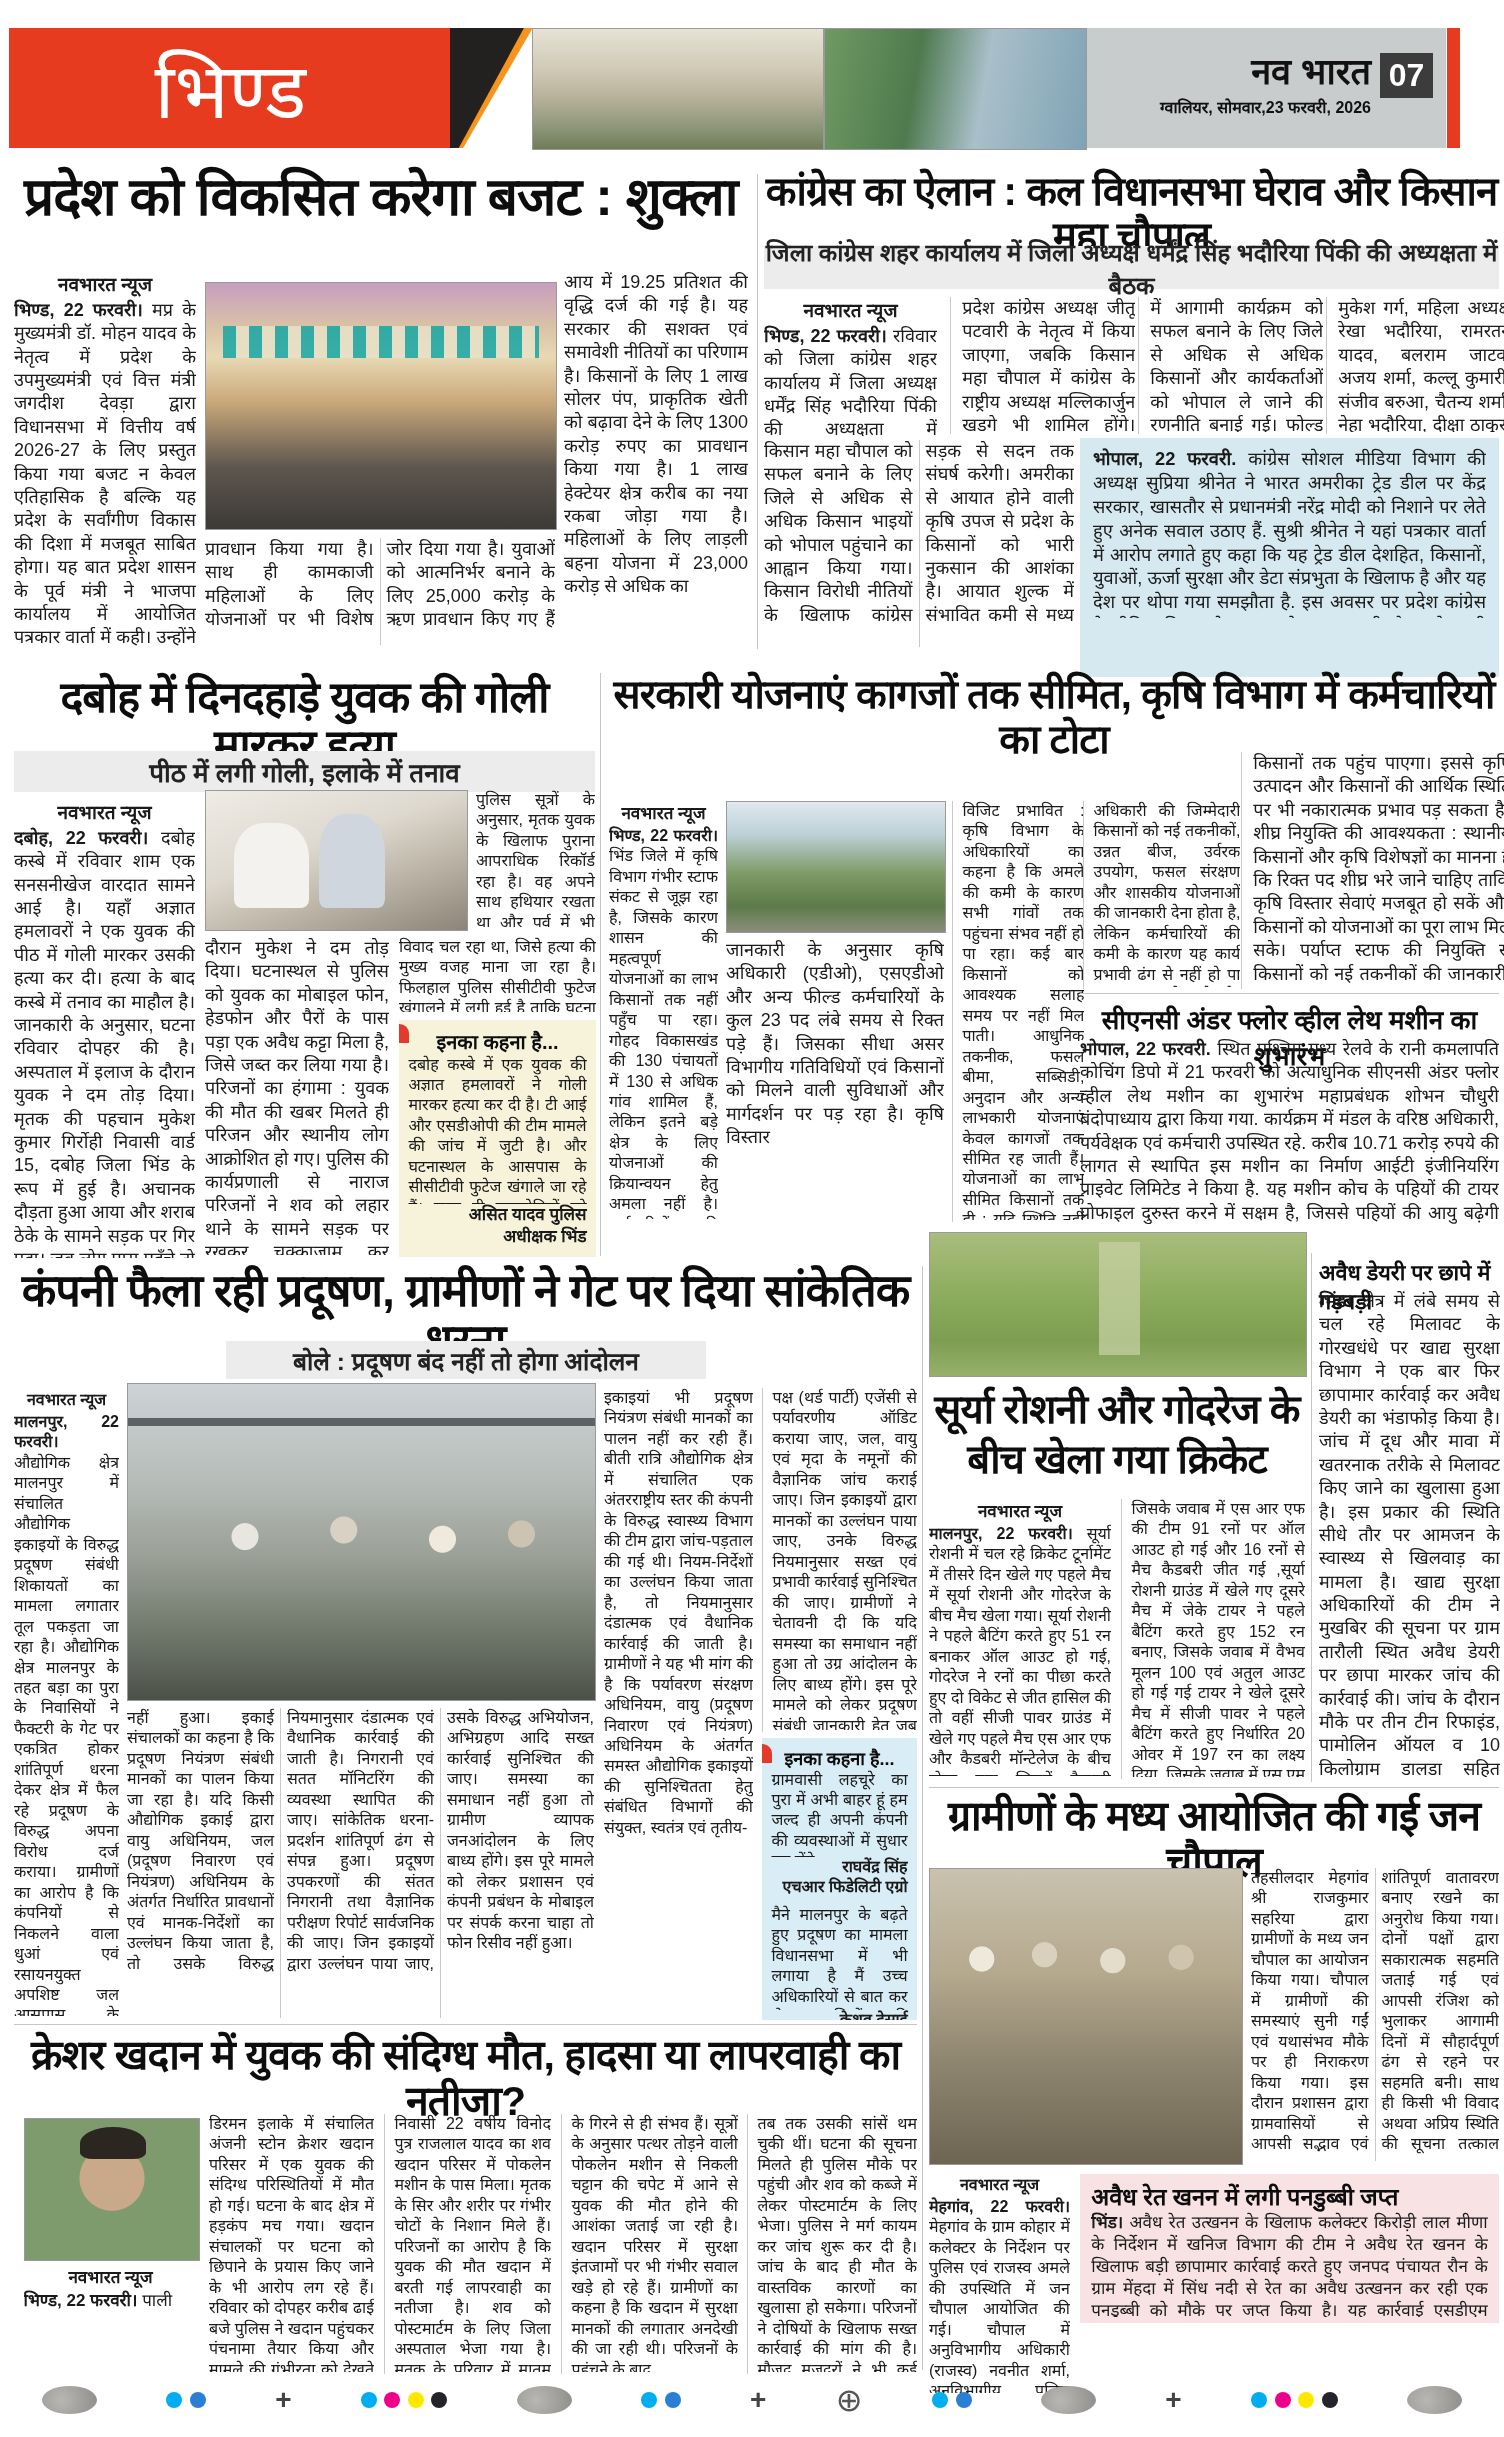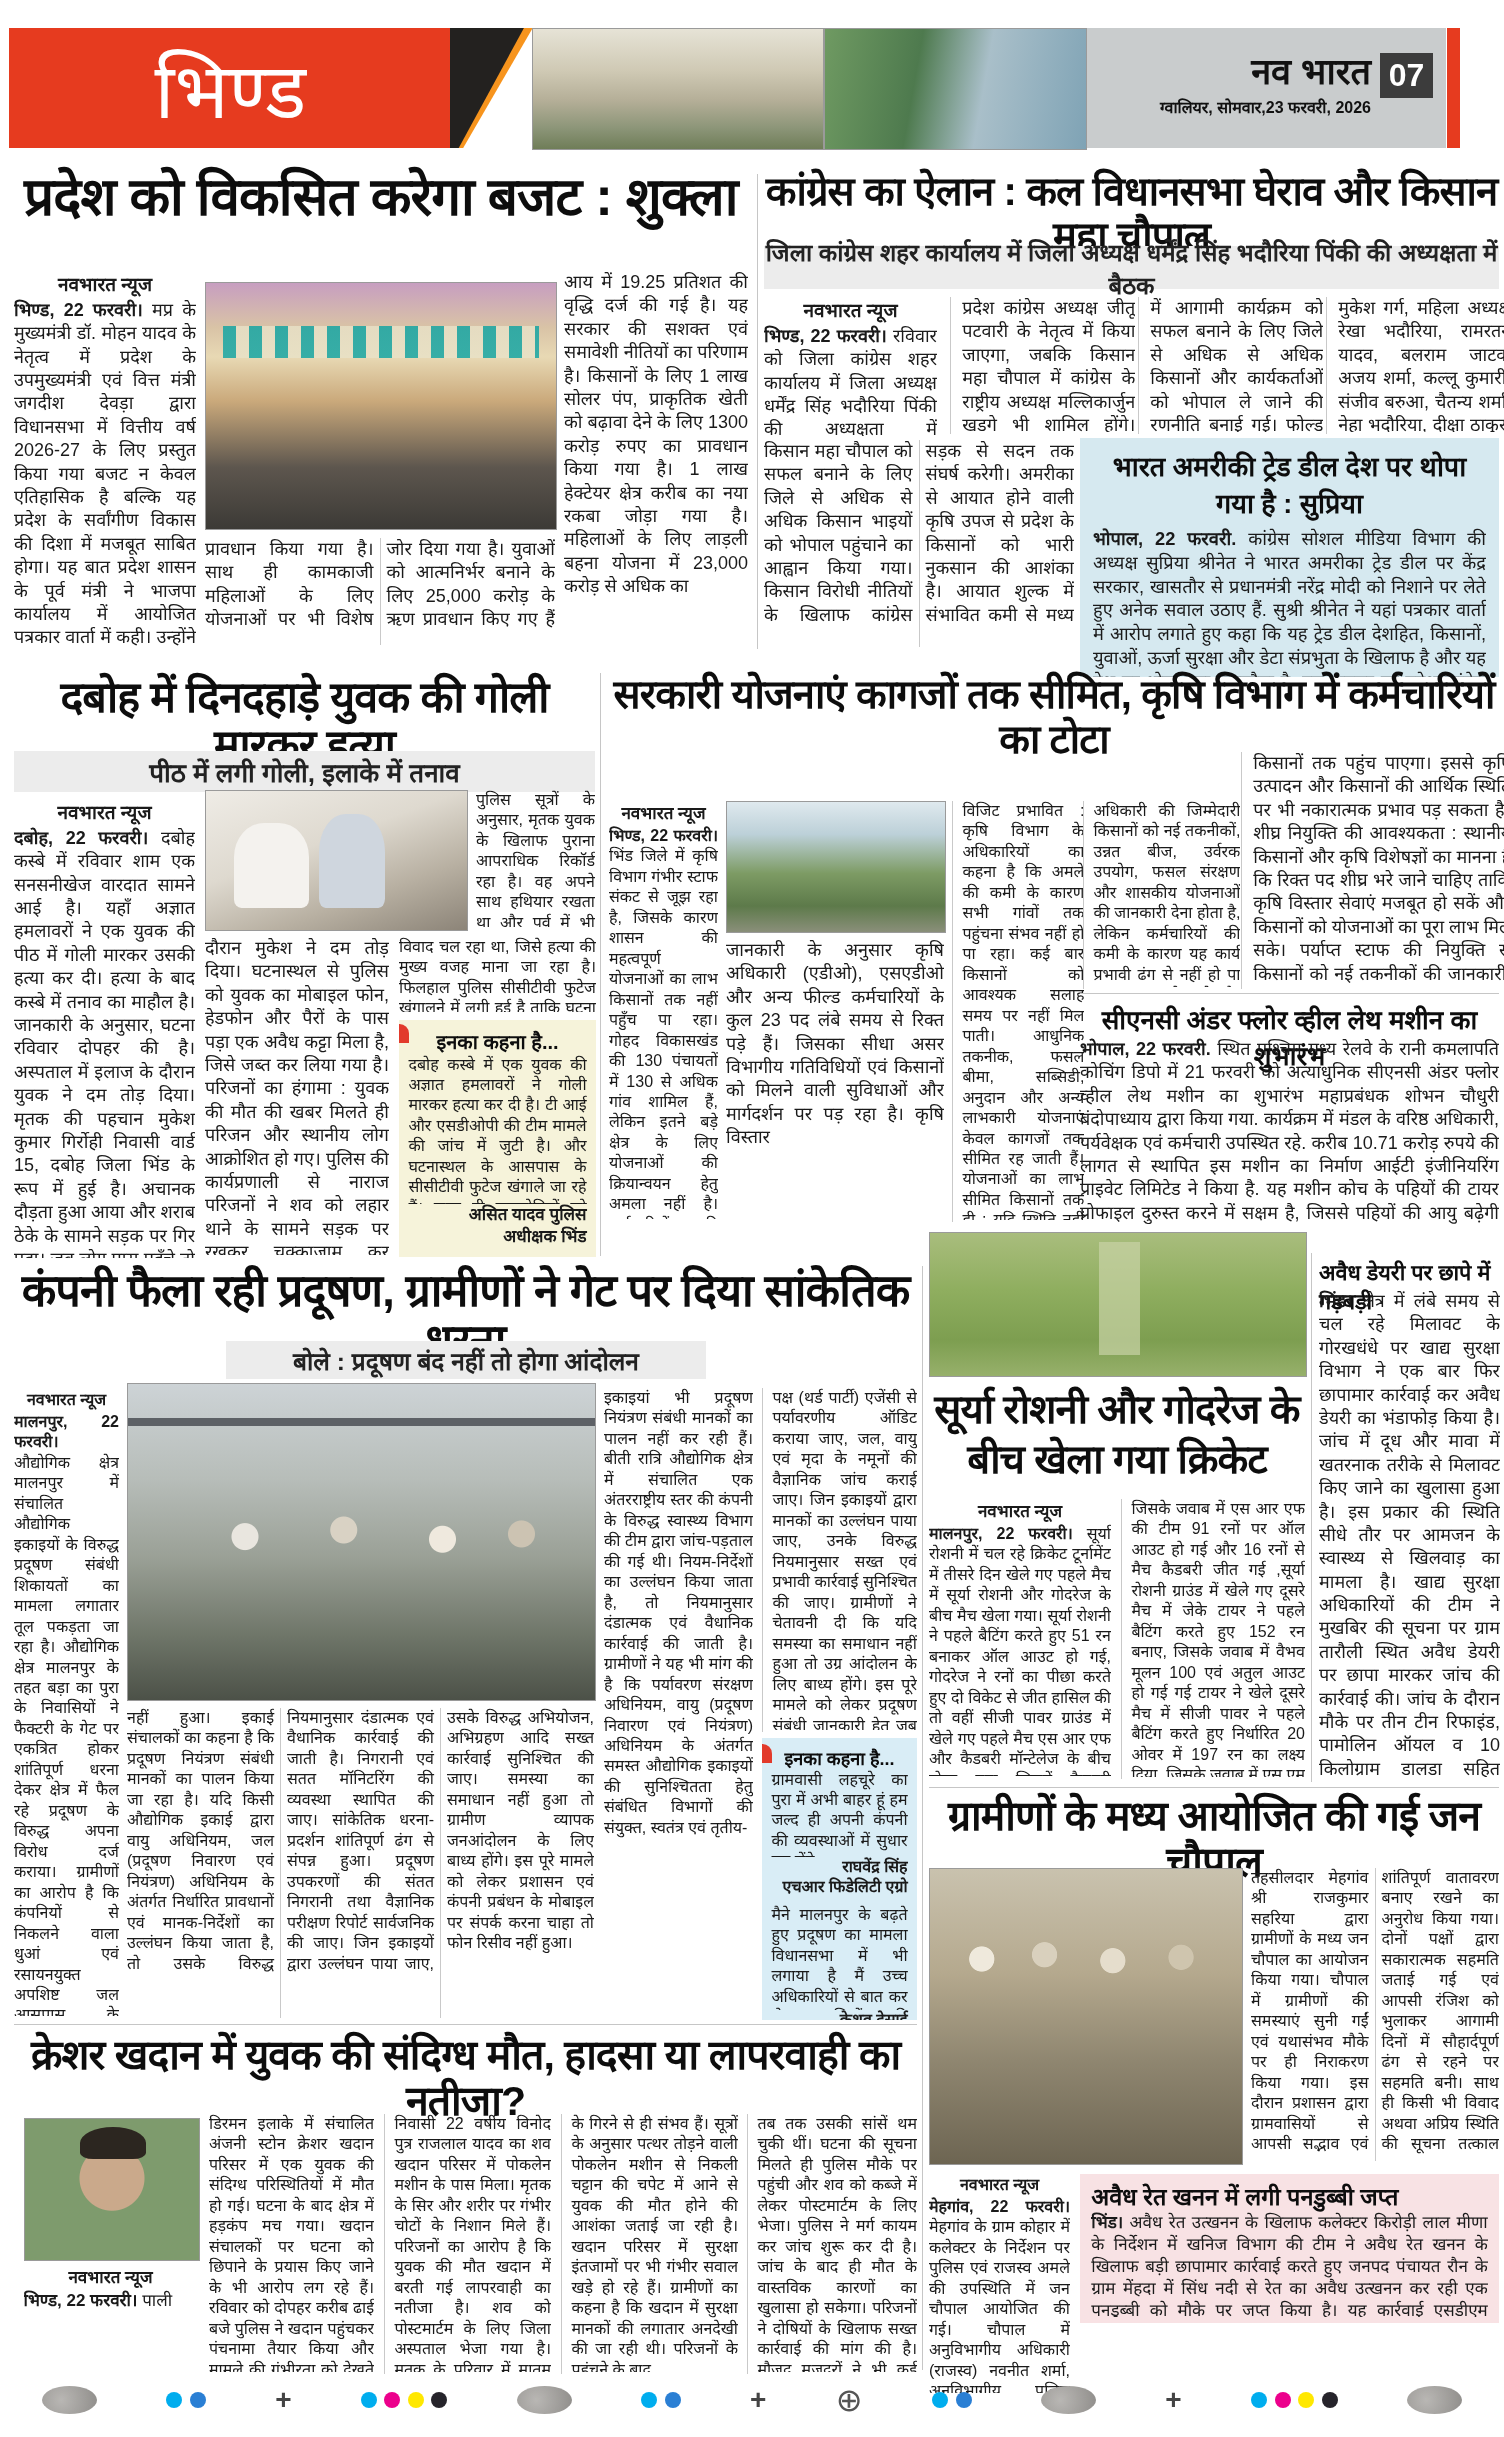--- a/index.html
+++ b/index.html
@@ -88,21 +88,20 @@
     <p class="bodytext" style="height:135px;">में आगामी कार्यक्रम को सफल बनाने के लिए जिले से अधिक से अधिक किसानों और कार्यकर्ताओं को भोपाल ले जाने की रणनीति बनाई गई। फोल्ड विजिट और प्रशिक्षण कार्यक्रम भी प्रभावित हो रहे हैं। इस मौके पर जिला प्रभारी, प्रदेश कांग्रेस सचिव मनोज देपुरिया, नगर अध्यक्ष संतोष त्रिपाठी आदि उपस्थित रहे।</p>
   </div>
   <div class="abs" style="left:1326px;top:297px;width:173px;height:137px;border-left:0.9px solid #c9c9c9;padding-left:11.3px;">
     <p class="bodytext" style="height:135px;">मुकेश गर्ग, महिला अध्यक्ष रेखा भदौरिया, रामरतन यादव, बलराम जाटव, अजय शर्मा, कल्लू कुमारी, संजीव बरुआ, चैतन्य शर्मा, नेहा भदौरिया, दीक्षा ठाकुर, अनू कुमारी, शिवम शर्मा, आशुतोष शर्मा, विवेक शर्मा, वीरेंद्र त्रिपाठी, नगर अध्यक्ष हेमंत शर्मा, नेता रामधई सिंह कुशवाह, जीतू यादव, तिवारी, शंकर सिंह, सुनील वर्मा, पीडी तिवारी सहित कार्यकर्ता मौजूद रहे।</p>
   </div>
   <div class="abs" style="left:764px;top:440px;width:310px;height:209px;">
     <p class="bodytext cols2" style="height:207px;">किसान महा चौपाल को सफल बनाने के लिए जिले से अधिक से अधिक किसान भाइयों को भोपाल पहुंचाने का आह्वान किया गया। किसान विरोधी नीतियों के खिलाफ कांग्रेस सड़क से सदन तक संघर्ष करेगी। अमरीका से आयात होने वाली कृषि उपज से प्रदेश के किसानों को भारी नुकसान की आशंका है। आयात शुल्क में संभावित कमी से मध्य प्रदेश के किसान, सोयाबीन और मक्का उत्पादकों को गहरा नुकसान होगा। उन्होंने कहा कि अमेरिका में औसत कृषि जोत लगभग 170 हेक्टेयर है, जबकि भारत में यह मात्र 1 से 1.5 हेक्टेयर है। अमेरिकी किसानों को भारी सब्सिडी मिलती है, वहीं भारतीय किसान बढ़ती लागत और बाजार संकट से जूझ रहे हैं। बैठक</p>
   </div>
 
   <div class="abs qbox" style="left:1080px;top:438px;width:419px;height:239px;background:#d6e9f0;padding:9.4px 13px;box-sizing:border-box;">
-    <div class="boxhead" style="font-size:27px;margin-bottom:5.6px;">भारत अमरीकी ट्रेड डील देश पर थोपा गया है : सुप्रिया</div>
     <p class="bodytext" style="font-size:18.3px;height:171px;"><b class="dl">भोपाल, 22 फरवरी.</b> <span>कांग्रेस सोशल मीडिया विभाग की अध्यक्ष सुप्रिया श्रीनेत ने भारत अमरीका ट्रेड डील पर केंद्र सरकार, खासतौर से प्रधानमंत्री नरेंद्र मोदी को निशाने पर लेते हुए अनेक सवाल उठाए हैं. सुश्री श्रीनेत ने यहां पत्रकार वार्ता में आरोप लगाते हुए कहा कि यह ट्रेड डील देशहित, किसानों, युवाओं, ऊर्जा सुरक्षा और डेटा संप्रभुता के खिलाफ है और यह देश पर थोपा गया समझौता है. इस अवसर पर प्रदेश कांग्रेस के मीडिया विभाग के प्रमुख मुकेश नायक भी मौजूद थे. सुश्री श्रीनेत ने कहा कि सवाल यह है कि श्री मोदी ने यह डील काफी जल्दबाजी में क्यों की. उन्होंने कहा कि 20 फरवरी को अमरीकी शीर्ष अदालत ने वहां के राष्ट्रपति डोनाल्ड ट्रंप की टेरिफ नीति पर रोक लगा दी है ।</span></p>
   </div>
 
   <div class="abs headline" style="left:14px;top:673px;width:581px;font-size:43px;">दबोह में दिनदहाड़े युवक की गोली मारकर हत्या</div>
   <div class="abs subband" style="left:14px;top:751px;width:581px;height:41px;font-size:26px;">पीठ में लगी गोली, इलाके में तनाव</div>
   <div class="abs" style="left:14px;top:799px;width:181px;height:457px;">
     <div class="byline">नवभारत न्यूज</div>
     <p class="bodytext" style="height:431px;"><b class="dl">दबोह, 22 फरवरी।</b> <span>दबोह कस्बे में रविवार शाम एक सनसनीखेज वारदात सामने आई है। यहाँ अज्ञात हमलावरों ने एक युवक की पीठ में गोली मारकर उसकी हत्या कर दी। हत्या के बाद कस्बे में तनाव का माहौल है। जानकारी के अनुसार, घटना रविवार दोपहर की है। अस्पताल में इलाज के दौरान युवक ने दम तोड़ दिया। मृतक की पहचान मुकेश कुमार गिर्रोही निवासी वार्ड 15, दबोह जिला भिंड के रूप में हुई है। अचानक दौड़ता हुआ आया और शराब ठेके के सामने सड़क पर गिर पड़ा। जब लोग पास पहुँचे तो देखा कि उसकी पीठ में गोली लगी थी और वह लहूलुहान हालत में था। घटनास्थल से मिला अवैध कट्टा : सूचना मिलते ही दबोह थाना पुलिस मौके पर पहुंची। हालांकि, घाव गहरा होने के कारण इलाज के</span></p>
   </div>
   <div class="abs photo" style="left:205px;top:790px;width:261px;height:139px;background:linear-gradient(160deg,#efece6 0%,#ded9cf 40%,#b8b0a2 70%,#8c8478 100%);">

